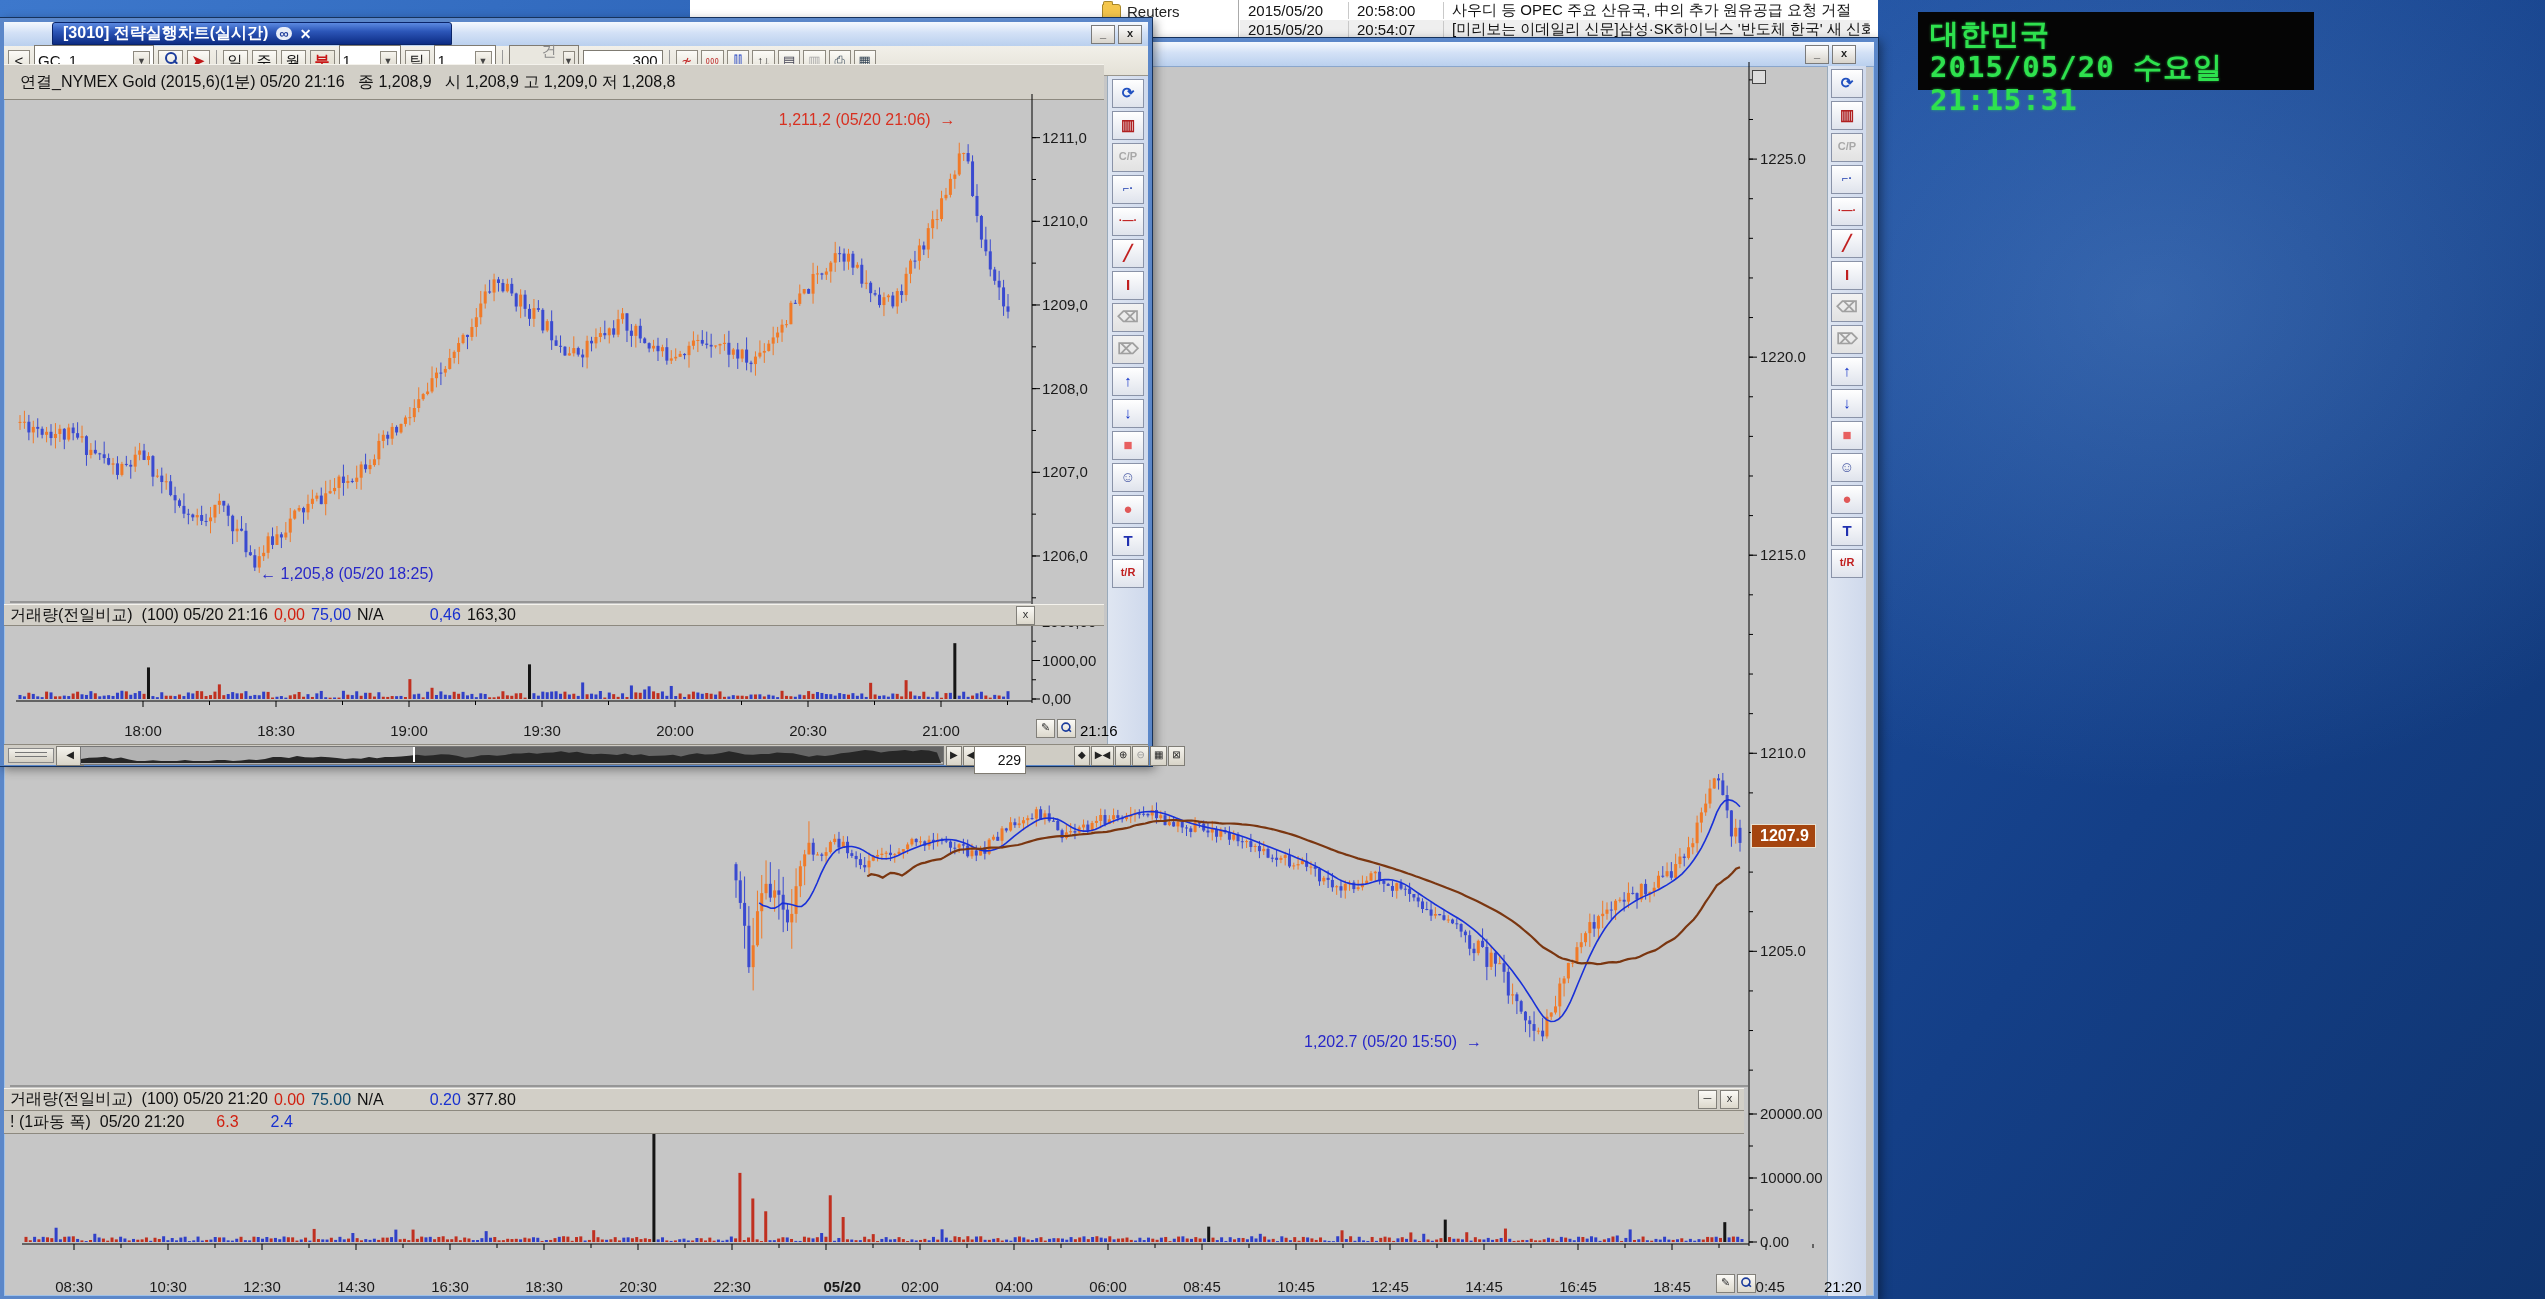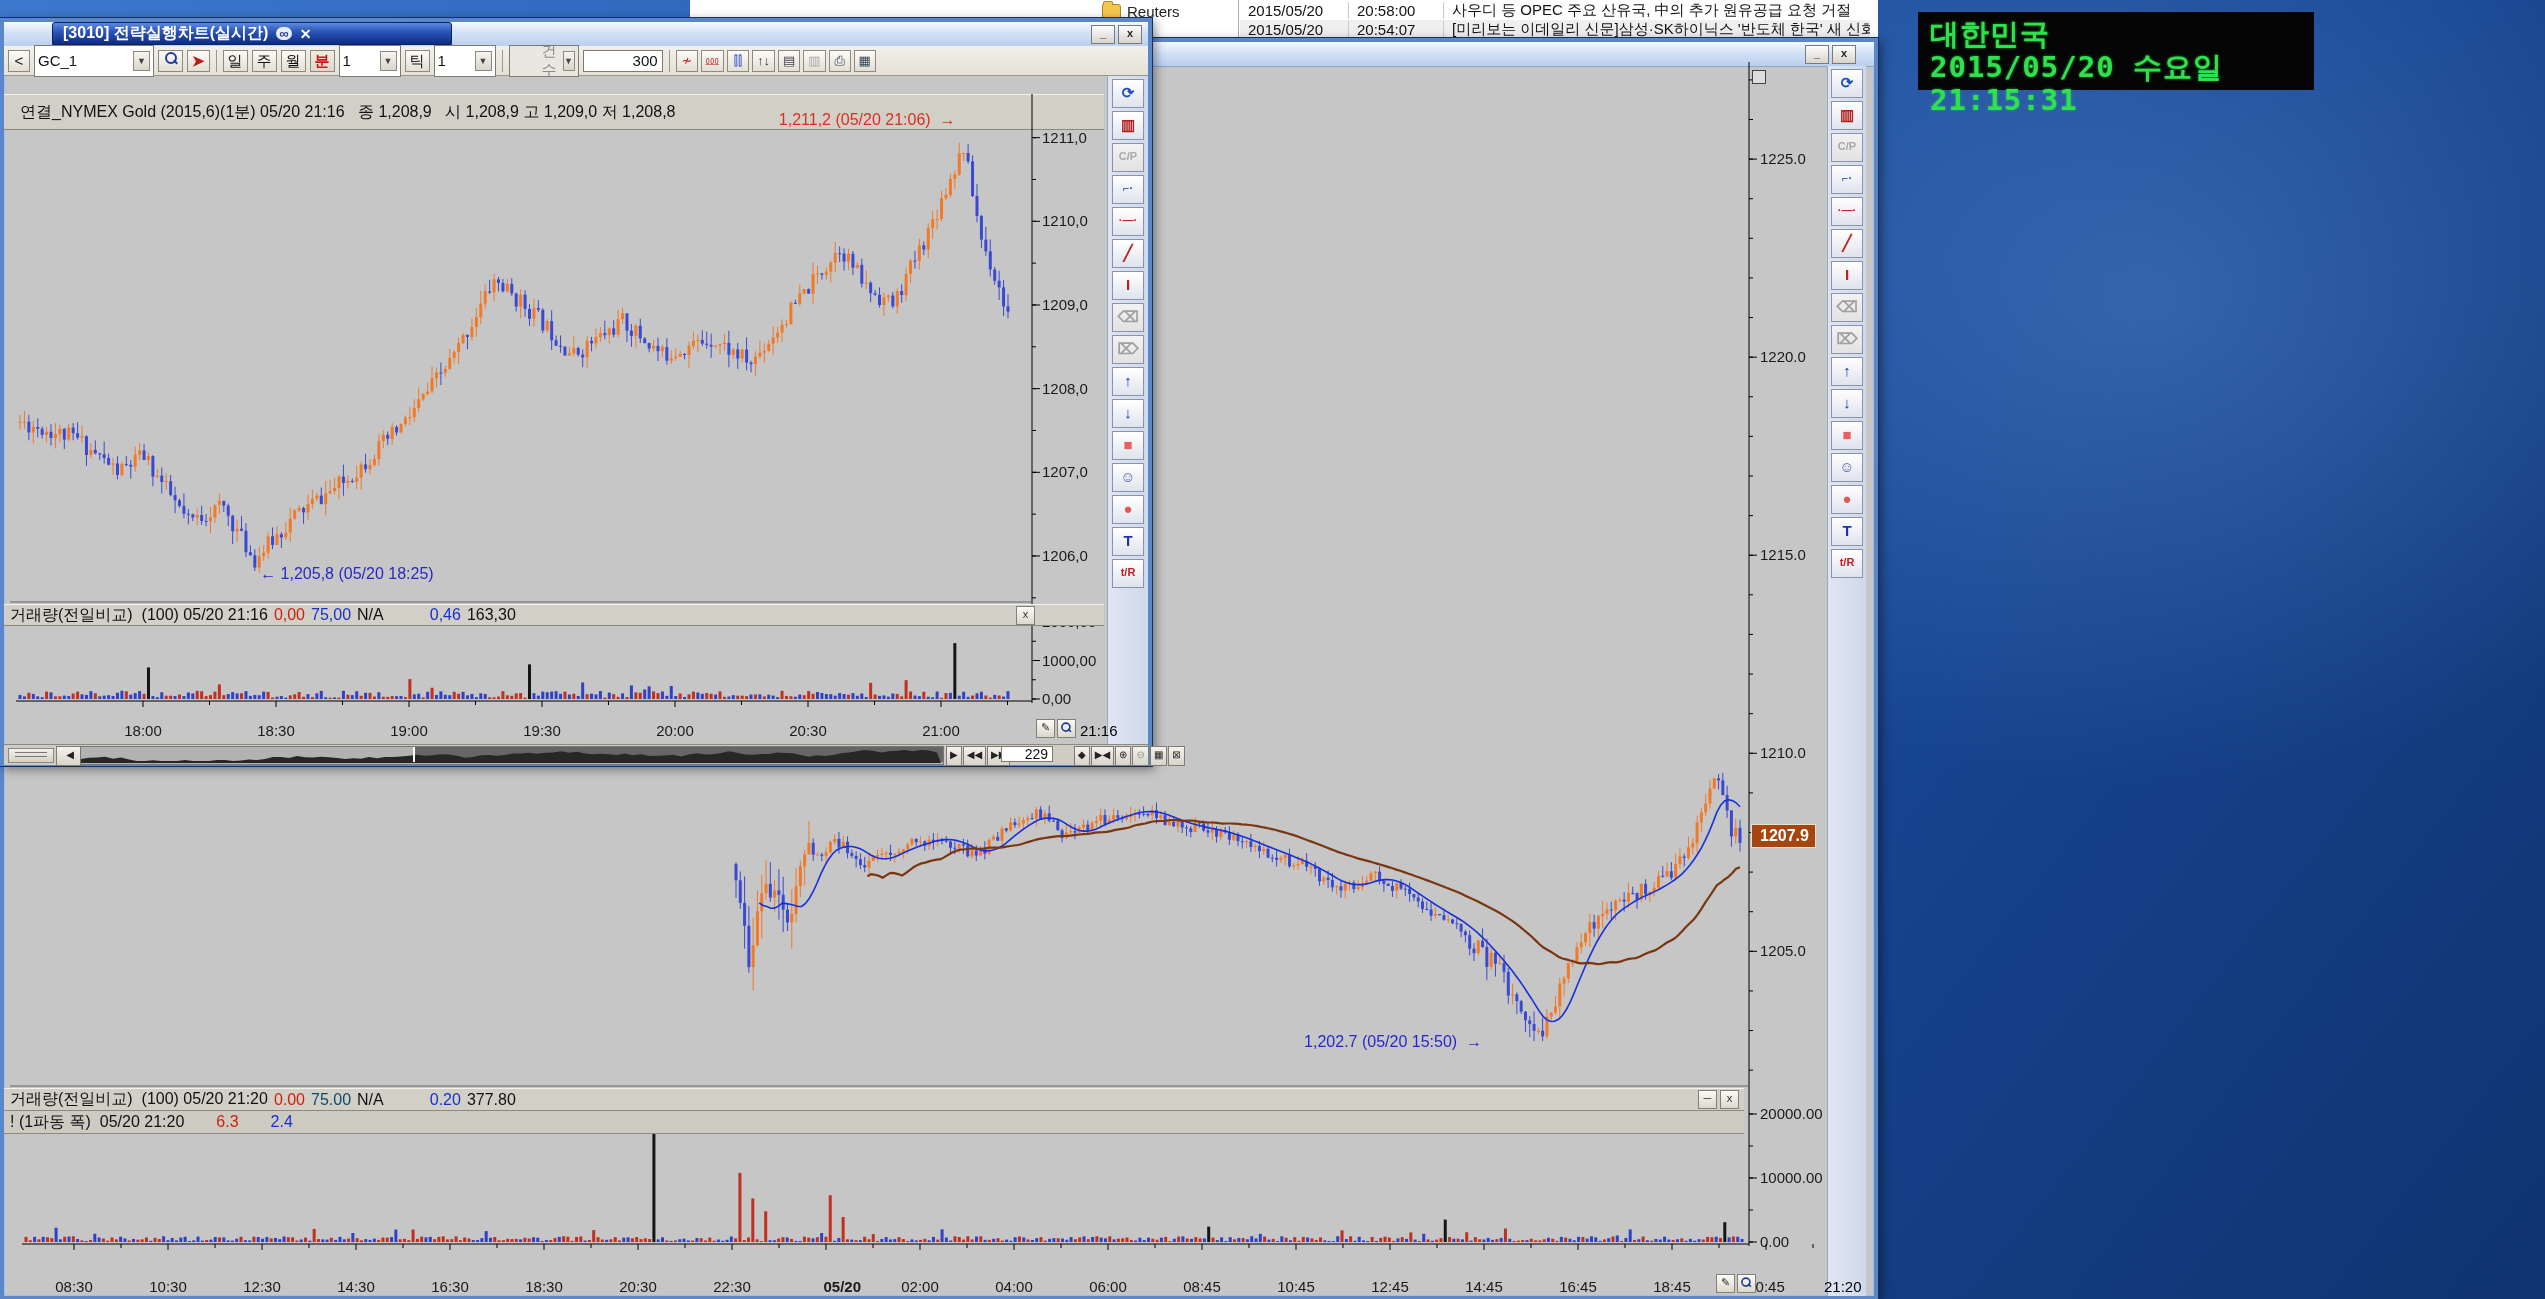--- a/index.html
+++ b/index.html
@@ -1183,21 +1183,21 @@
         <div class="tbtn" style="color: rgb(192, 48, 48); font-size: 13px;">⅏</div>
         <div class="tbtn" style="color: rgb(32, 64, 192); font-size: 13px;">⫿⫿</div>
         <div class="tbtn" style="color: rgb(51, 51, 51); font-size: 13px;">↑↓</div>
         <div class="tbtn" style="color: rgb(68, 68, 85); font-size: 13px;">▤</div>
         <div class="tbtn dis" style="color: rgb(170, 170, 170); font-size: 13px;">▥</div>
         <div class="tbtn" style="color: rgb(51, 68, 85); font-size: 13px;">⎙</div>
         <div class="tbtn" style="color: rgb(51, 68, 85); font-size: 13px;">▦</div>
       </div>
   </div>
 
-  <div class="hdrstrip" style="top:72px;width:1100px;height:36px;padding-left:16px;">
+  <div class="hdrstrip" style="top:42px;width:1100px;height:36px;padding-left:16px;">
     <span>연결_NYMEX Gold (2015,6)(1분) 05/20 21:16   종 1,208,9   시 1,208,9 고 1,209,0 저 1,208,8</span>
   </div>
 
   <div class="icostrip" id="frontIcoStrip" style="right:0;top:54px;bottom:0;width:40px;">
       <div class="sideicon" style="color: rgb(32, 80, 192);">⟳</div>
       <div class="sideicon" style="color: rgb(176, 32, 32);">▥</div>
       <div class="sideicon dis" style="color: rgb(168, 168, 168); font-size: 11px;">C/P</div>
       <div class="sideicon" style="color: rgb(32, 64, 176); font-size: 11px;">⌐·</div>
       <div class="sideicon" style="color: rgb(192, 32, 32); font-size: 11px;">·—·</div>
       <div class="sideicon" style="color: rgb(192, 32, 32);">╱</div>
@@ -1985,21 +1985,21 @@
       <svg id="mmSvg" width="860" height="15" style="left:0;top:1px;">
           <path d="M0,15 L0,11.0 L8,9.7 L16,9.6 L24,8.8 L32,10.8 L40,9.5 L48,11.5 L56,13.0 L64,13.0 L72,12.3 L80,12.9 L88,13.0 L96,13.0 L104,12.1 L112,13.0 L120,13.0 L128,13.0 L136,11.9 L144,12.0 L152,12.9 L160,12.6 L168,11.6 L176,12.1 L184,11.0 L192,9.1 L200,9.0 L208,10.0 L216,8.1 L224,9.3 L232,9.5 L240,8.7 L248,9.2 L256,10.0 L264,11.0 L272,10.2 L280,10.7 L288,9.0 L296,10.3 L304,9.0 L312,9.1 L320,8.6 L328,7.8 L336,6.8 L344,7.7 L352,7.3 L360,6.2 L368,6.4 L376,7.8 L384,9.7 L392,9.1 L400,7.2 L408,7.0 L416,7.8 L424,6.9 L432,5.6 L440,5.6 L448,4.8 L456,5.8 L464,4.8 L472,4.4 L480,3.3 L488,4.7 L496,3.8 L504,5.4 L512,6.3 L520,5.8 L528,6.3 L536,6.9 L544,5.6 L552,7.3 L560,6.2 L568,8.0 L576,7.8 L584,7.5 L592,6.7 L600,8.6 L608,6.6 L616,5.3 L624,6.6 L632,6.3 L640,5.1 L648,3.3 L656,4.8 L664,6.5 L672,6.8 L680,6.1 L688,6.1 L696,4.6 L704,5.0 L712,5.3 L720,6.9 L728,8.8 L736,7.3 L744,7.9 L752,7.0 L760,5.3 L768,4.4 L776,3.2 L784,2.0 L792,2.7 L800,4.5 L808,3.2 L816,2.8 L824,2.0 L832,3.2 L840,2.0 L848,2.6 L856,4.5 L860,15 Z" fill="#262626"></path>
         </svg>
       <div style="position:absolute;left:332px;top:0;width:528px;height:15px;background:rgba(40,40,40,.55);border-left:2px solid #fff;"></div>
     </div>
     <div id="nav1" style="position:absolute;left:942px;top:1px;display:flex;gap:1px;">
         <div class="navbtn">▶</div>
         <div class="navbtn">◀◀</div>
         <div class="navbtn">▶▶</div>
       </div>
-    <input class="numinput" style="position: absolute; left: 997px; top: 1px; width: 52px; height: 16px; font-size: 14px;" value="229">
+    <input class="numinput" style="position: absolute; left: 970px; top: 1px; width: 52px; height: 28px; font-size: 14px;" value="229">
     <div id="nav2" style="position:absolute;left:1070px;top:1px;display:flex;gap:1px;">
         <div class="navbtn">◆</div>
         <div class="navbtn">▶◀</div>
         <div class="navbtn">⊕</div>
         <div class="navbtn" style="color: rgb(153, 153, 153);">⊖</div>
         <div class="navbtn">▦</div>
         <div class="navbtn">⊠</div>
       </div>
   </div>
 </div>

